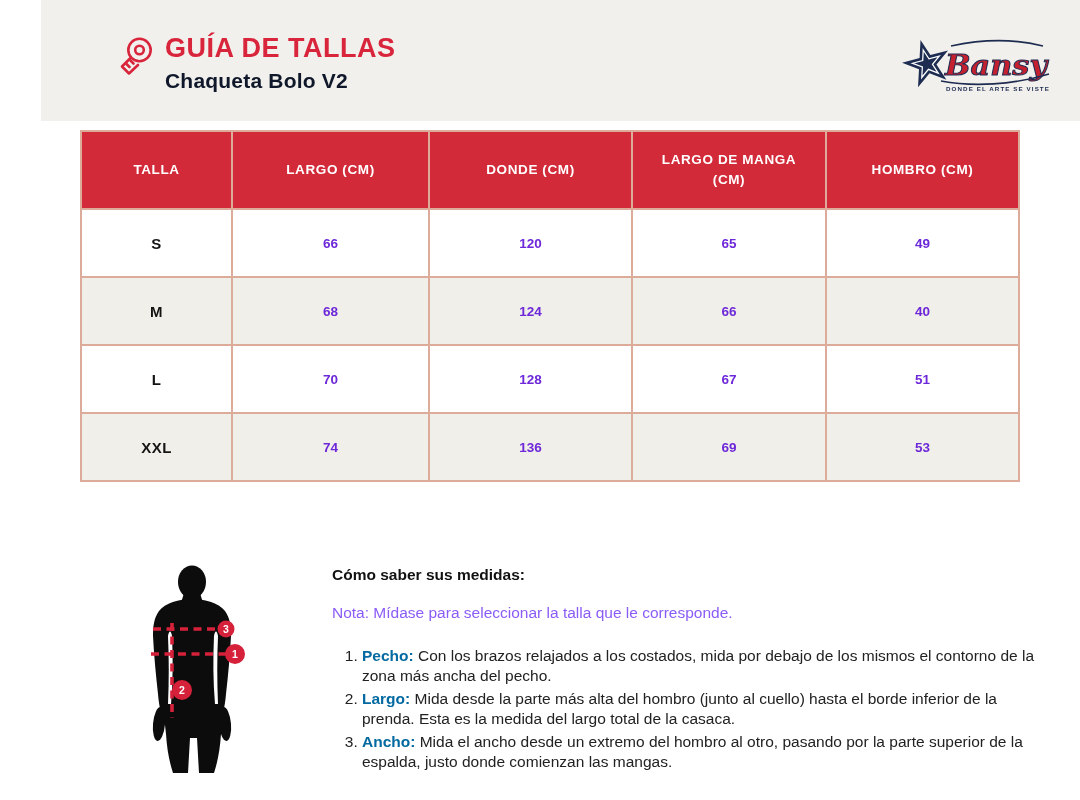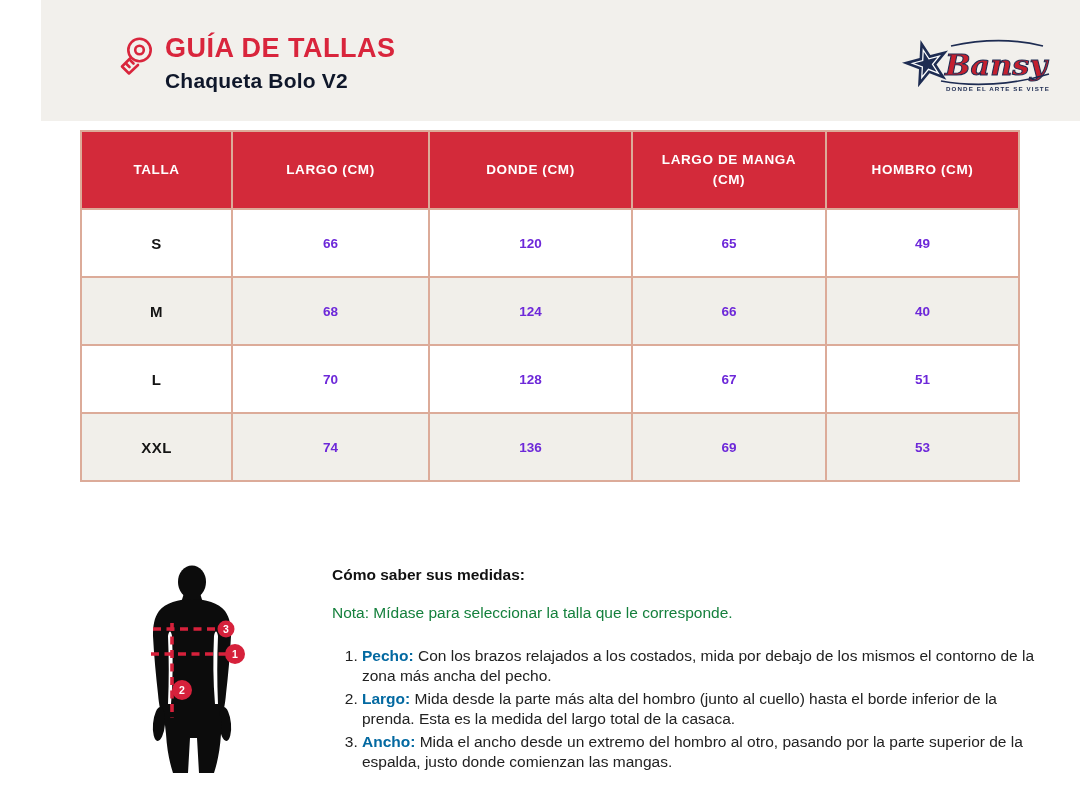--- a/index.html
+++ b/index.html
@@ -64,21 +64,21 @@
     position: absolute; left: 146px; top: 566px; width: 100px; height: 210px;
   }
   .figure svg { overflow: visible; }
   .instructions {
     position: absolute; left: 284px; top: 566px; width: 720px; margin-left: 48px;
   }
   .instructions .heading {
     font-size: 15.5px; font-weight: bold; color: #111111;
   }
   .instructions .note {
-    font-size: 15.5px; margin-top: 20px; color: #15803d;
+    font-size: 15.5px; margin-top: 20px; color: #8b5cf6;
   }
   .instructions ol {
     margin-top: 24px; padding-left: 30px;
   }
   .instructions li {
     font-size: 15.5px; line-height: 20px; margin-bottom: 3px; color: #222222;
   }
   .instructions li b { color: #0369a1; }
 </style>
 </head>

